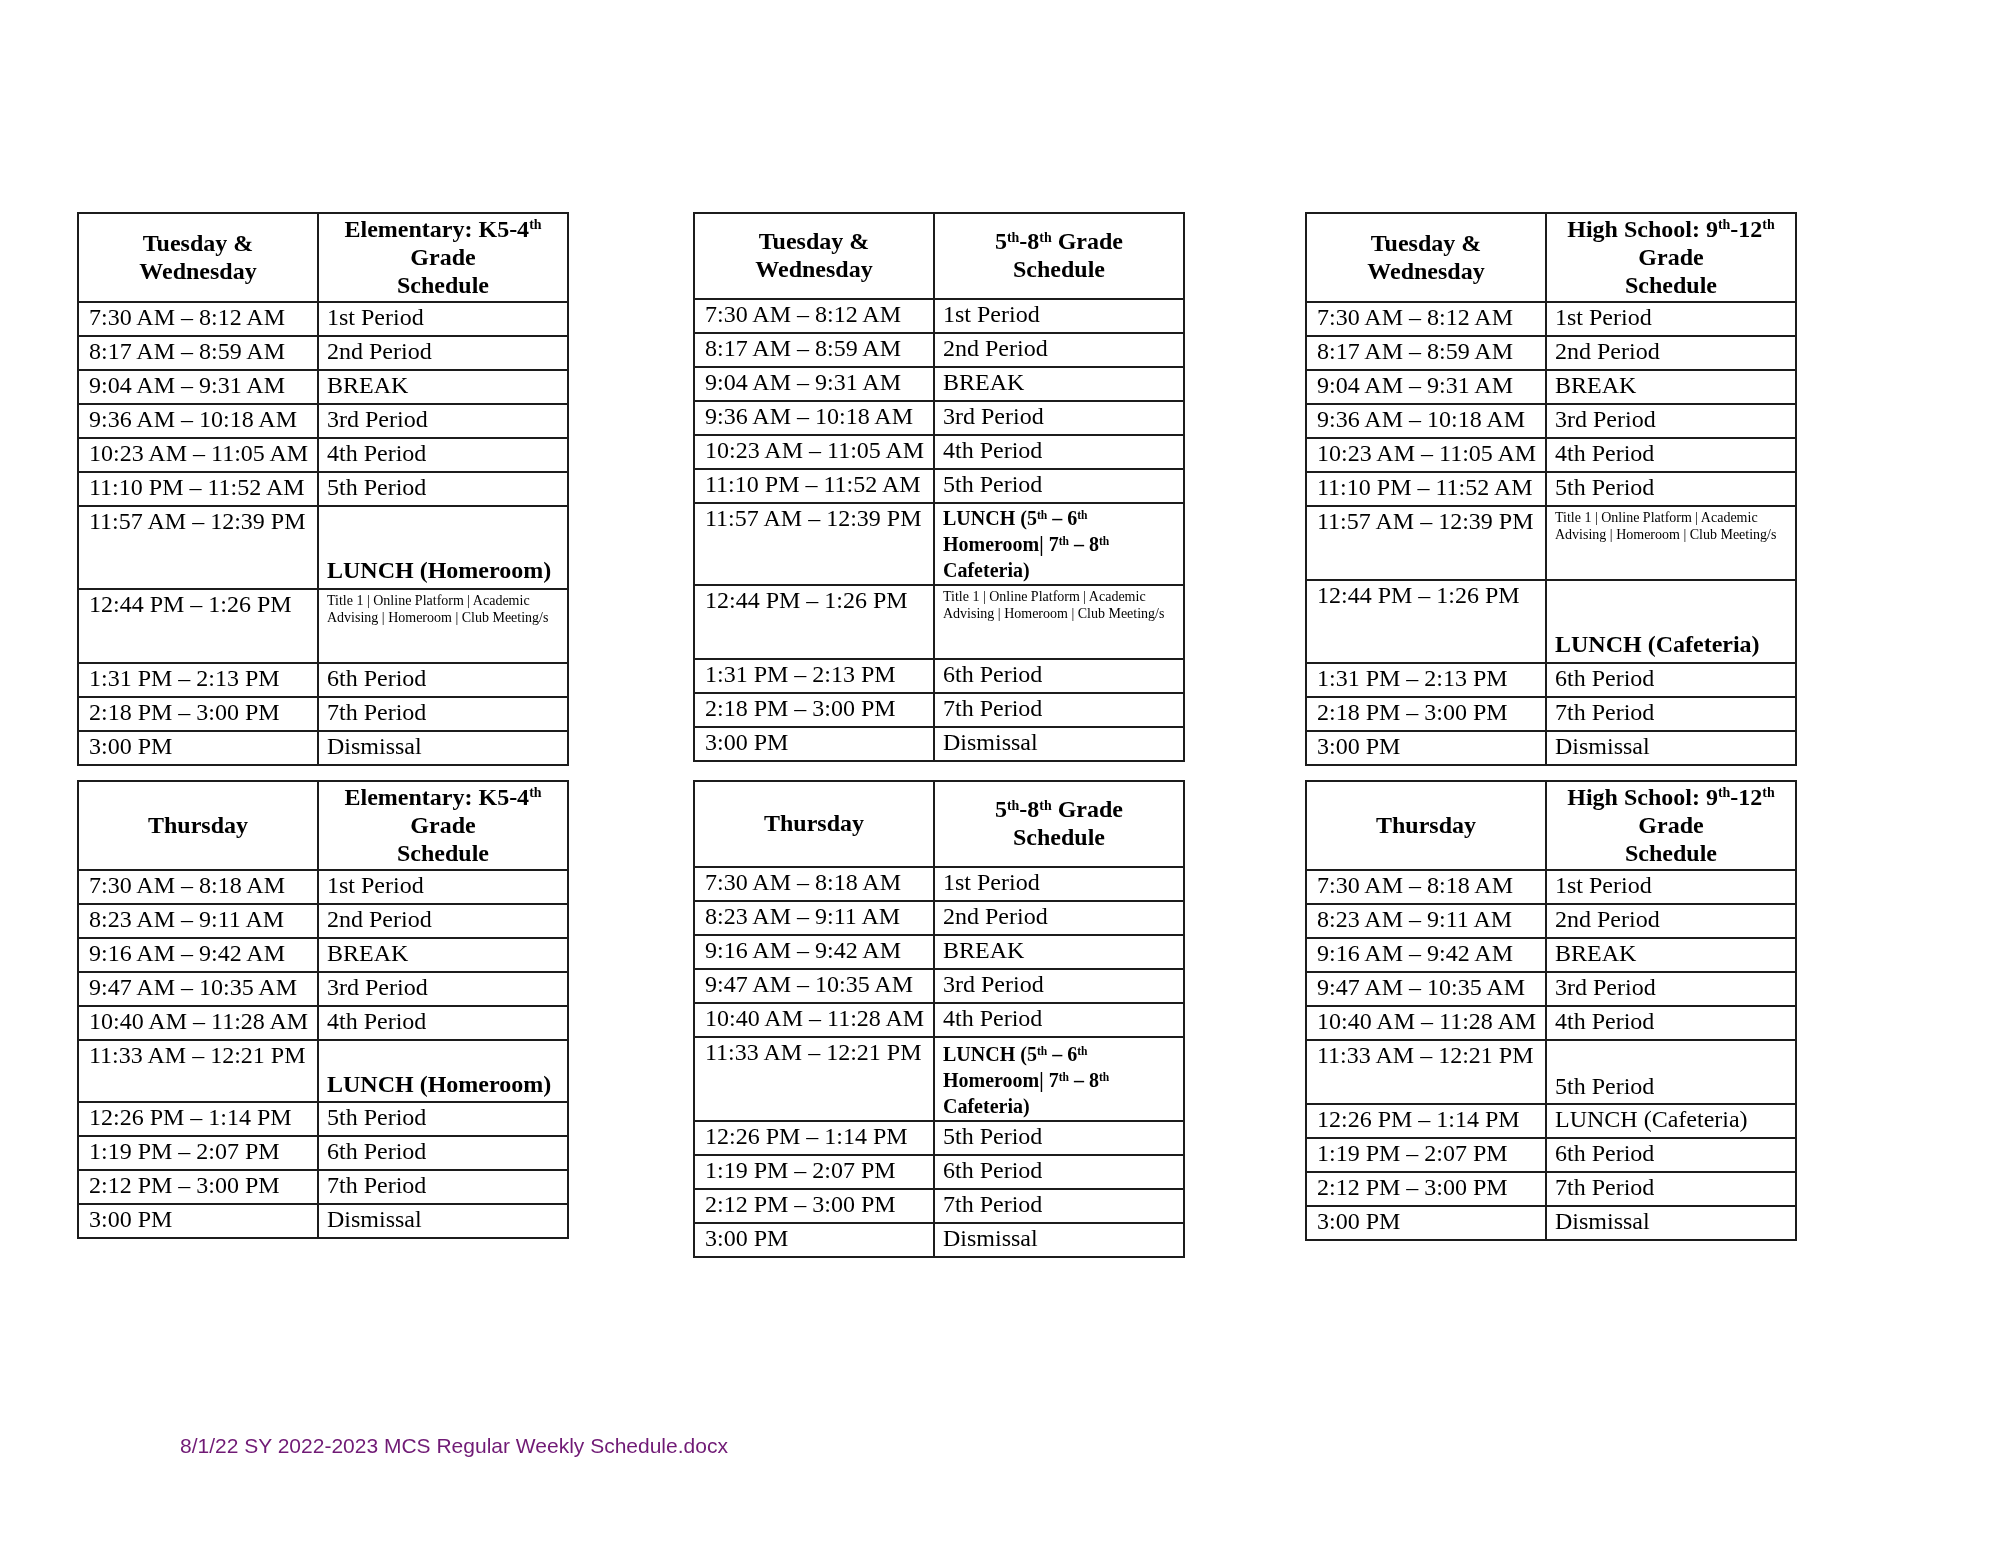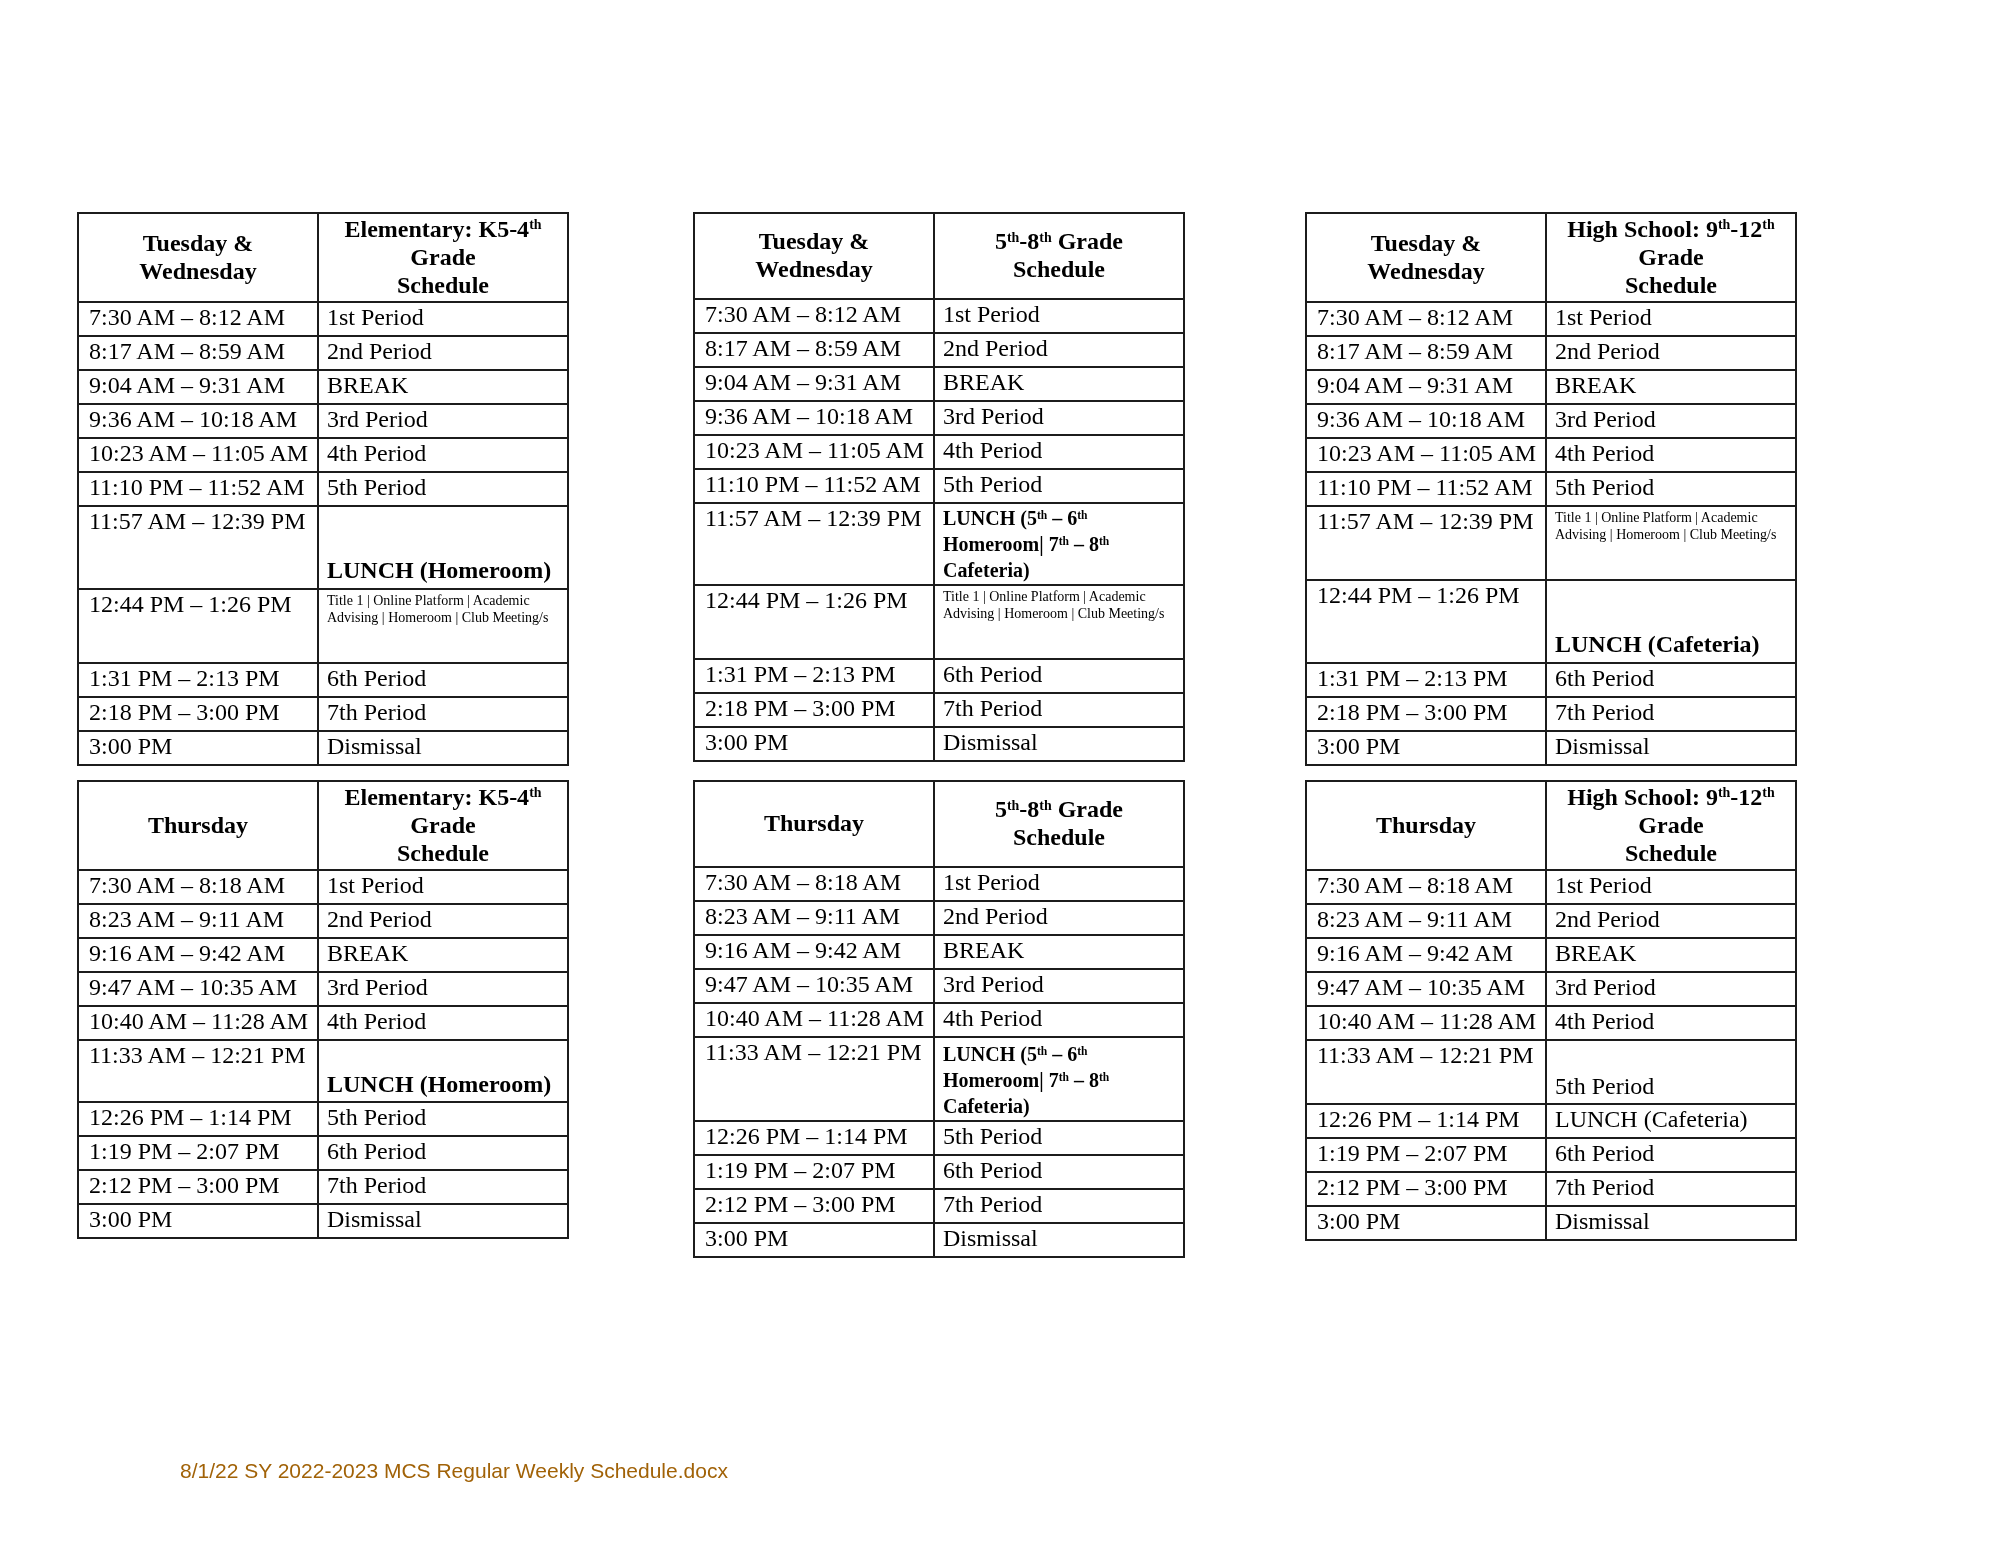--- a/index.html
+++ b/index.html
@@ -120,23 +120,22 @@
     top: -0.55em;
   }
 
   
   .doc-footer {
     position: absolute;
     left: 180px;
     top: 1434px;
     font-family: "Liberation Sans", sans-serif;
     font-size: 21px;
-    color: #a16207;
+    color: #701a75;
     white-space: nowrap;
-    margin-top: 25px;
   }
 </style>
 </head>
 <body>
 
 <div class="page">
 
   <table class="schedule-table" id="t1">
     <colgroup>
         <col class="col-time">

